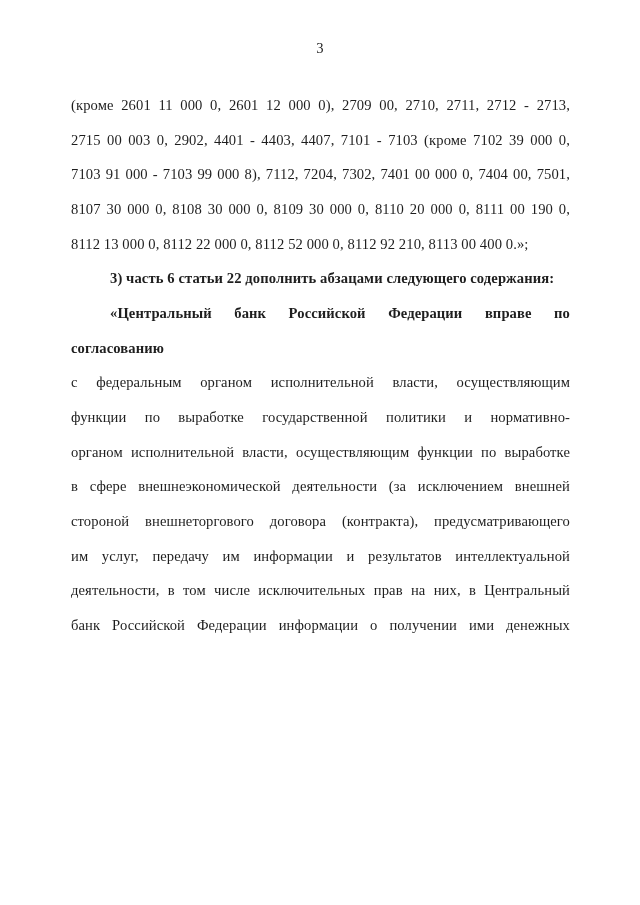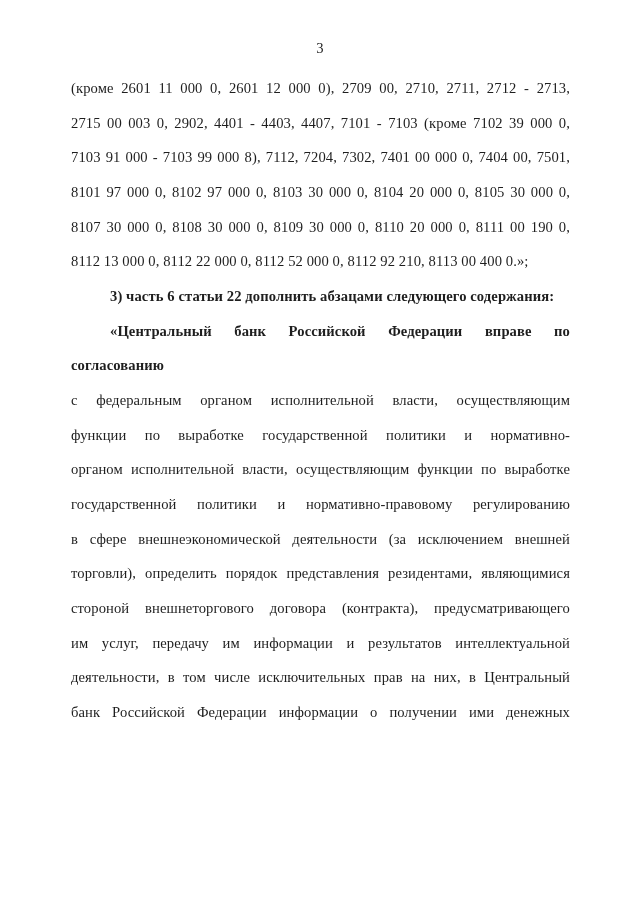--- a/index.html
+++ b/index.html
@@ -20,21 +20,21 @@
     position: absolute;
     top: 31px;
     left: 0;
     width: 640px;
     text-align: center;
     font-size: 14.6px;
     line-height: 34.65px;
   }
   .text-block {
     position: absolute;
-    top: 71px;
+    top: 88px;
     left: 71px;
     width: 499px;
     font-size: 14.6px;
     line-height: 34.65px;
     letter-spacing: 0.1px;
   }
   .line {
     width: 499px;
     white-space: normal;
   }
@@ -53,29 +53,26 @@
 </style>
 </head>
 <body>
 
 <div class="page">
   <div class="page-number">3</div>
   <div class="text-block" id="text-block">
       <div class="line justify">(кроме 2601 11 000 0, 2601 12 000 0), 2709 00, 2710, 2711, 2712 - 2713,</div>
       <div class="line justify">2715 00 003 0, 2902, 4401 - 4403, 4407, 7101 - 7103 (кроме 7102 39 000 0,</div>
       <div class="line justify">7103 91 000 - 7103 99 000 8), 7112, 7204, 7302, 7401 00 000 0, 7404 00, 7501,</div>
-      <div class="line justify">8101 97 000 0, 8102 97 000 0, 8103 30 000 0, 8104 20 000 0, 8105 30 000 0,</div>
       <div class="line justify">8107 30 000 0, 8108 30 000 0, 8109 30 000 0, 8110 20 000 0, 8111 00 190 0,</div>
       <div class="line flush">8112 13 000 0, 8112 22 000 0, 8112 52 000 0, 8112 92 210, 8113 00 400 0.»;</div>
       <div class="line flush indent">3) часть 6 статьи 22 дополнить абзацами следующего содержания:</div>
       <div class="line justify indent">«Центральный банк Российской Федерации вправе по согласованию</div>
       <div class="line justify">с федеральным органом исполнительной власти, осуществляющим</div>
       <div class="line justify">функции по выработке государственной политики и нормативно-</div>
       <div class="line justify">органом исполнительной власти, осуществляющим функции по выработке</div>
-      <div class="line justify">государственной политики и нормативно-правовому регулированию</div>
       <div class="line justify">в сфере внешнеэкономической деятельности (за исключением внешней</div>
-      <div class="line justify">торговли), определить порядок представления резидентами, являющимися</div>
       <div class="line justify">стороной внешнеторгового договора (контракта), предусматривающего</div>
       <div class="line justify">им услуг, передачу им информации и результатов интеллектуальной</div>
       <div class="line justify">деятельности, в том числе исключительных прав на них, в Центральный</div>
       <div class="line justify">банк Российской Федерации информации о получении ими денежных</div>
     </div>
 </div>
 
 </body></html>

